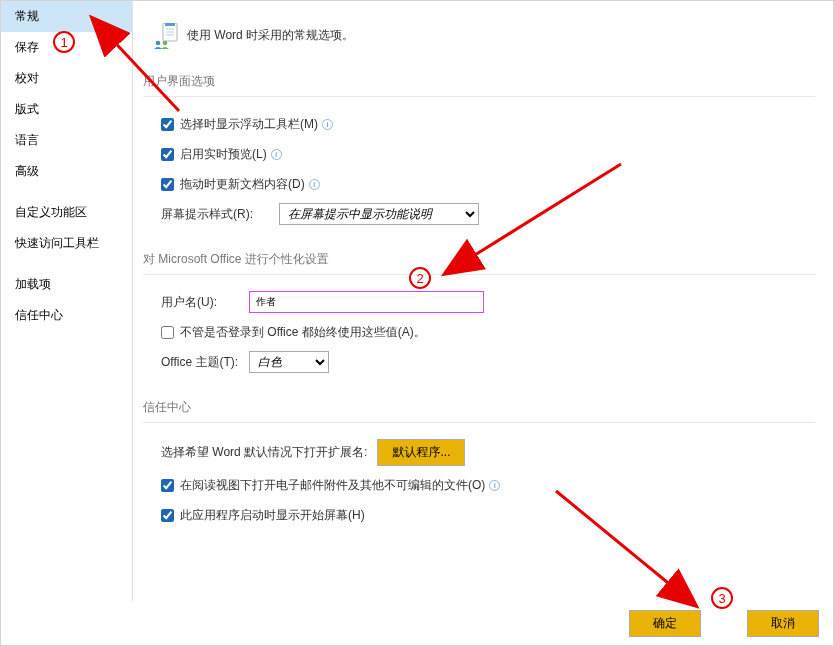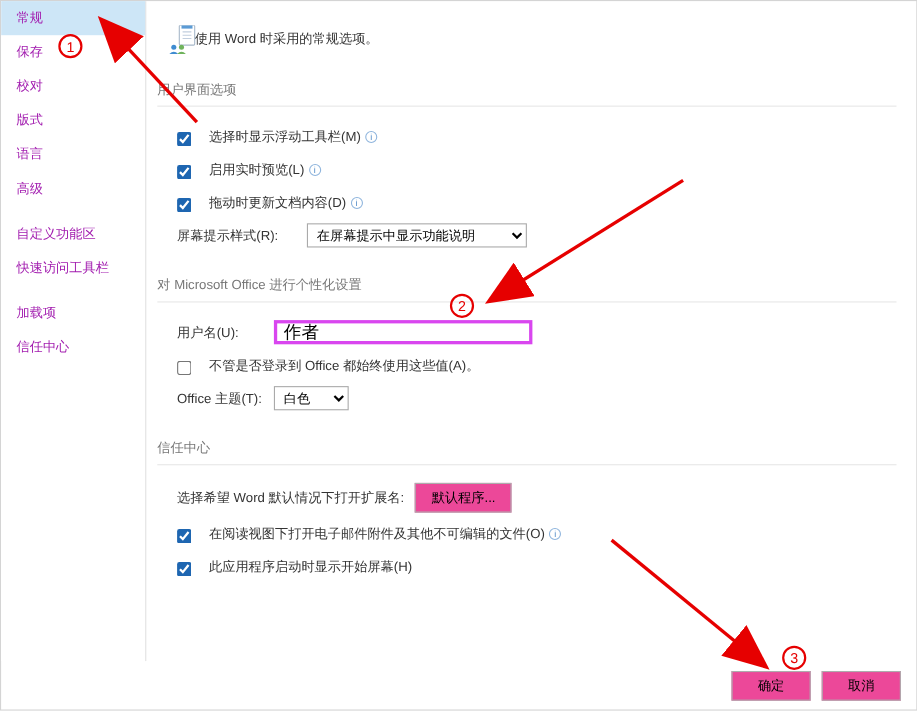--- a/index.html
+++ b/index.html
@@ -16,47 +16,48 @@
 .container { display: flex; height: 600px; }
 .sidebar {
   width: 132px;
   background: #fff;
   border-right: 1px solid #e1e1e1;
   padding-top: 0;
 }
 .sidebar-item {
   padding: 7px 14px;
   cursor: pointer;
-  color: #a21caf;
+  color: #000000;
 }
 .sidebar-item.active { background: #cde6f7; }
 .sidebar-sep { height: 10px; }
 .main {
   flex: 1;
   padding: 0 18px 0 10px;
   overflow-y: auto;
 }
 .header-row {
   display: flex;
   align-items: center;
+  gap: 10px;
   padding: 22px 0 14px 10px;
 }
 .header-icon {
   width: 24px; height: 24px;
   position: relative;
 }
 .section-title {
   color: #777;
   margin: 12px 0 4px 0;
   border-bottom: 1px solid #e7e7e7;
   padding-bottom: 6px;
 }
 .section-body { padding: 12px 0 6px 18px; }
 .row { display: flex; align-items: center; margin-bottom: 8px; min-height: 22px; }
-.row label { display: flex; align-items: flex-end; gap: 16px; }
+.row label { display: flex; align-items: center; gap: 6px; }
 input[type=checkbox] {
   width: 13px; height: 13px; accent-color: #1e66b1;
 }
 .info-dot {
   display: inline-block;
   width: 11px; height: 11px;
   border: 1px solid #8fb5dd;
   border-radius: 50%;
   color: #4a87c5;
   font-size: 8px;
@@ -65,43 +66,44 @@
   margin-left: 4px;
 }
 .label-fixed { width: 118px; display: inline-block; }
 .label-fixed-short { width: 88px; display: inline-block; }
 select {
   font-size: 12px;
   height: 22px;
   border: 1px solid #aaa;
   background: #fff;
   padding: 0 4px;
+  font-style: italic;
 }
 input[type=text] {
-  border: 3px solid #d946ef;
+  border: 1px solid #d946ef;
   height: 22px;
   padding: 0 6px;
-  font-size: 16px;
+  font-size: 10px;
 }
 .btn {
   border: 1px solid #adadad;
-  background: #ec4899;
+  background: #eab308;
   padding: 4px 14px;
   font-size: 12px;
   cursor: pointer;
   min-width: 68px;
 }
 .footer {
   position: absolute;
   bottom: 8px;
   right: 14px;
   display: flex;
   gap: 10px;
 }
-.footer .btn { min-width: 72px; }
+.footer .btn { min-width: 72px; margin-left: 36px; }
 
 .anno { position: absolute; pointer-events: none; }
 .circle-num {
   width: 22px; height: 22px;
   border: 2px solid #e60000;
   border-radius: 50%;
   color: #e60000;
   font-size: 13px;
   line-height: 19px;
   text-align: center;
@@ -185,21 +187,21 @@
         <input type="text" style="width: 235px;" value="作者">
       </div>
       <div class="row">
         <label>
           <input type="checkbox" style="">
           <span>不管是否登录到 Office 都始终使用这些值(A)。</span>
         </label>
       </div>
       <div class="row">
         <span class="label-fixed-short">Office 主题(T):</span>
-        <select style="width:68px">
+        <select style="width:80px">
           <option>白色</option>
         </select>
       </div>
     </div>
 
     <div class="section-title">信任中心</div>
     <div class="section-body">
       <div class="row">
         <span>选择希望 Word 默认情况下打开扩展名:</span>
         <span style="width:10px"></span>

